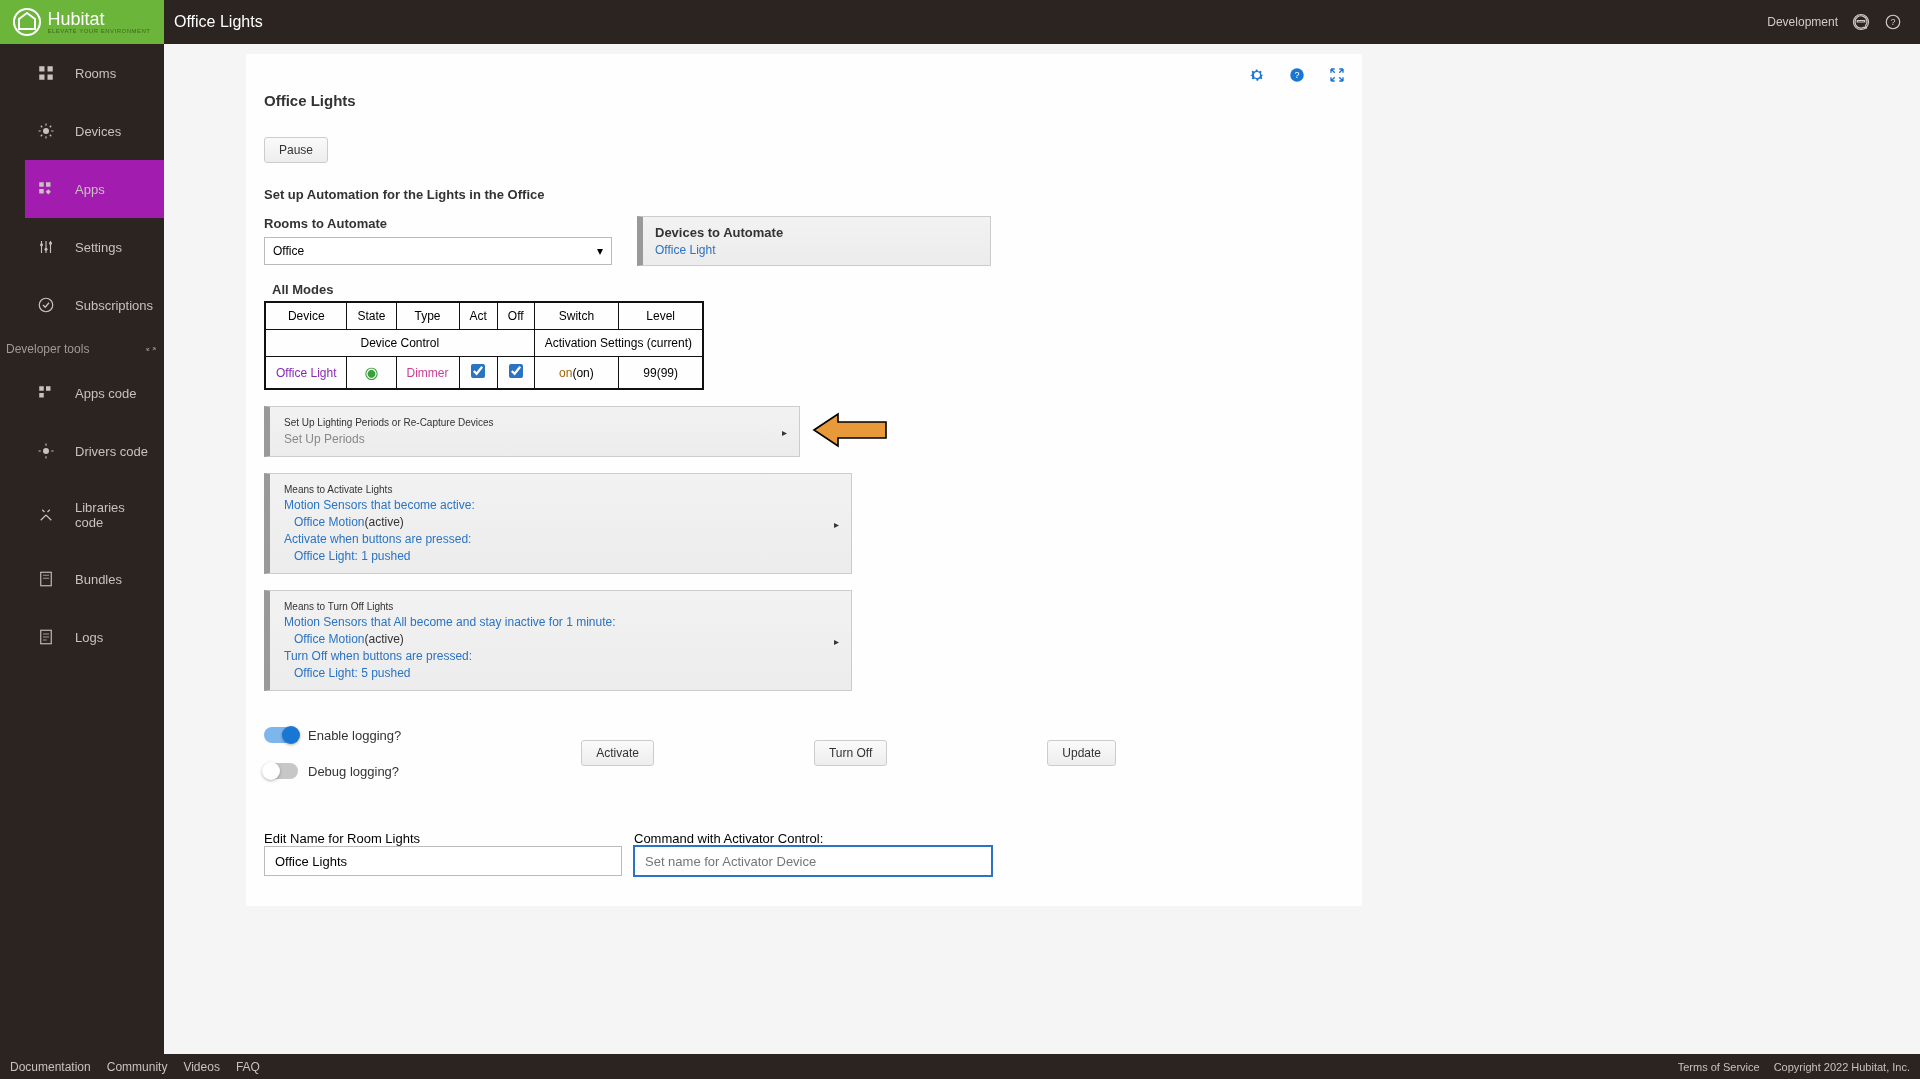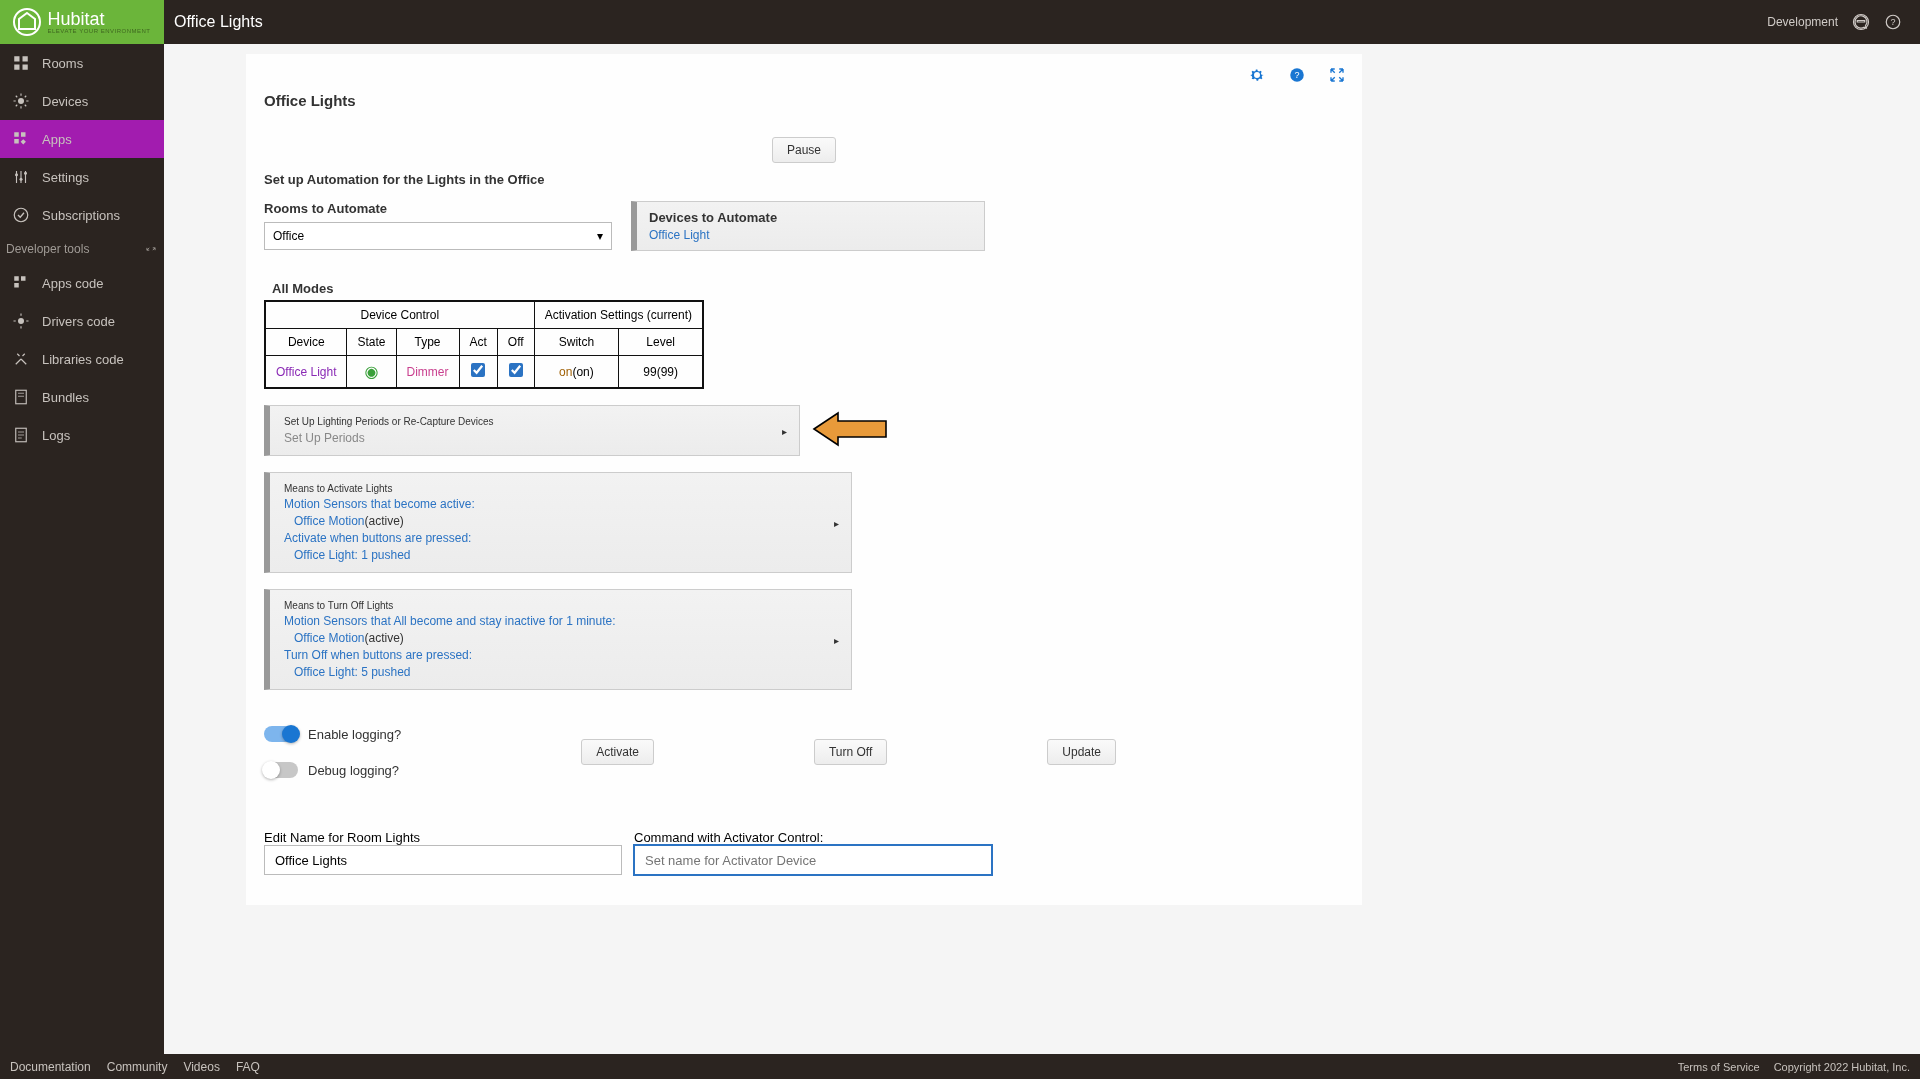--- a/index.html
+++ b/index.html
@@ -11,36 +11,36 @@
 .logo-text { display: flex; flex-direction: column; line-height: 1; }
 .logo-text .brand { font-size: 18px; font-weight: 400; }
 .logo-text .tag { font-size: 6px; letter-spacing: 0.5px; color: #3f6820; }
 .page-title-top { font-size: 16px; margin-left: 10px; }
 .topbar-right { margin-left: auto; display: flex; align-items: center; gap: 14px; padding-right: 18px; }
 .topbar-right span { font-size: 12px; color: #d0cbc7; }
 .topbar-right svg { width: 18px; height: 18px; fill: #d0cbc7; cursor: pointer; }
 
 .layout { display: flex; height: calc(100vh - 44px - 25px); }
 .sidebar { width: 164px; background: #2b2420; color: #c7c2bd; font-size: 13px; overflow-y: auto; }
-.nav-item { display: flex; align-items: center; gap: 12px; padding: 10px 12px; cursor: pointer; }
+.nav-item { display: flex; align-items: center; gap: 20px; padding: 20px 12px; cursor: pointer; margin-left: 25px; }
 .nav-item.active { background: #a21caf; }
 .nav-item svg { width: 18px; height: 18px; fill: #c7c2bd; flex-shrink: 0; }
 .nav-section { padding: 8px 6px; font-size: 12px; color: #a09b96; display: flex; align-items: center; justify-content: space-between; }
 .nav-section svg { width: 14px; height: 14px; fill: #a09b96; }
 
 .content-outer { flex: 1; overflow: auto; padding: 0 0 20px 0; }
 .content-card { background: #fefefe; margin: 10px 0 0 82px; width: 1116px; padding: 14px 18px 30px 18px; position: relative; }
 .card-icons { position: absolute; right: 16px; top: 12px; display: flex; gap: 22px; }
 .card-icons svg { width: 18px; height: 18px; fill: #1976d2; cursor: pointer; }
 .page-heading { font-size: 15px; font-weight: 700; color: #333; margin: 24px 0 28px 0; }
-.pause-btn-row { display: flex; justify-content: center; margin-bottom: 9px; }
+.pause-btn-row { display: flex; margin-bottom: 24px; }
 .btn-gray { background: linear-gradient(#fafafa,#ededed); border: 1px solid #ccc; border-radius: 3px; padding: 5px 14px; font-size: 12px; color: #333; cursor: pointer; }
 .section-title { font-size: 13px; font-weight: 700; color: #333; margin-bottom: 14px; }
 
-.top-selects { display: flex; gap: 19px; margin-bottom: 30px; }
+.top-selects { display: flex; gap: 25px; margin-bottom: 16px; }
 .field-col { display: flex; flex-direction: column; }
 .field-label { font-size: 13px; font-weight: 700; color: #333; margin-bottom: 6px; }
 .select-box { width: 348px; height: 28px; border: 1px solid #bbb; background: #fff; display: flex; align-items: center; justify-content: space-between; padding: 0 8px; font-size: 12px; cursor: pointer; }
 .devices-box { width: 354px; border: 1px solid #ccc; background: linear-gradient(#f2f2f2,#ececec); padding: 8px 12px; border-left: 6px solid #999; cursor: pointer; }
 .devices-box .db-title { font-size: 13px; font-weight: 700; color: #333; margin-bottom: 3px; }
 .devices-box .db-link { font-size: 12px; color: #2b73c3; }
 
 .all-modes-lbl { font-size: 13px; font-weight: 700; color: #333; margin: 6px 0 4px 8px; }
 .modes-table { border-collapse: collapse; border: 2px solid #111; }
 .modes-table th, .modes-table td { border: 1px solid #111; padding: 6px 10px; font-size: 12px; text-align: center; }
@@ -232,31 +232,31 @@
         <div class="devices-box">
           <div class="db-title">Devices to Automate</div>
           <div class="db-link">Office Light</div>
         </div>
       </div>
 
       <div class="all-modes-lbl">All Modes</div>
       <table class="modes-table">
         <tbody>
             <tr>
-          <th class="hdr" colspan="5">Device Control</th>
-          <th class="hdr" colspan="2">Activation Settings (current)</th>
-        </tr>
-        <tr>
           <th class="hdr">Device</th>
           <th class="hdr">State</th>
           <th class="hdr">Type</th>
           <th class="hdr">Act</th>
           <th class="hdr">Off</th>
           <th class="hdr">Switch</th>
           <th class="hdr">Level</th>
+        </tr>
+        <tr>
+          <th class="hdr" colspan="5">Device Control</th>
+          <th class="hdr" colspan="2">Activation Settings (current)</th>
         </tr>
         <tr>
           <td><span class="link-purple">Office Light</span></td>
           <td><span class="state-green">◉</span></td>
           <td><span class="link-magenta">Dimmer</span></td>
           <td><input type="checkbox" class="act-chk" checked="" style=""></td>
           <td><input type="checkbox" class="act-chk" checked="" style=""></td>
           <td><span class="on-green">on</span><span>(on)</span></td>
           <td><span>99</span><span>(99)</span></td>
         </tr>

